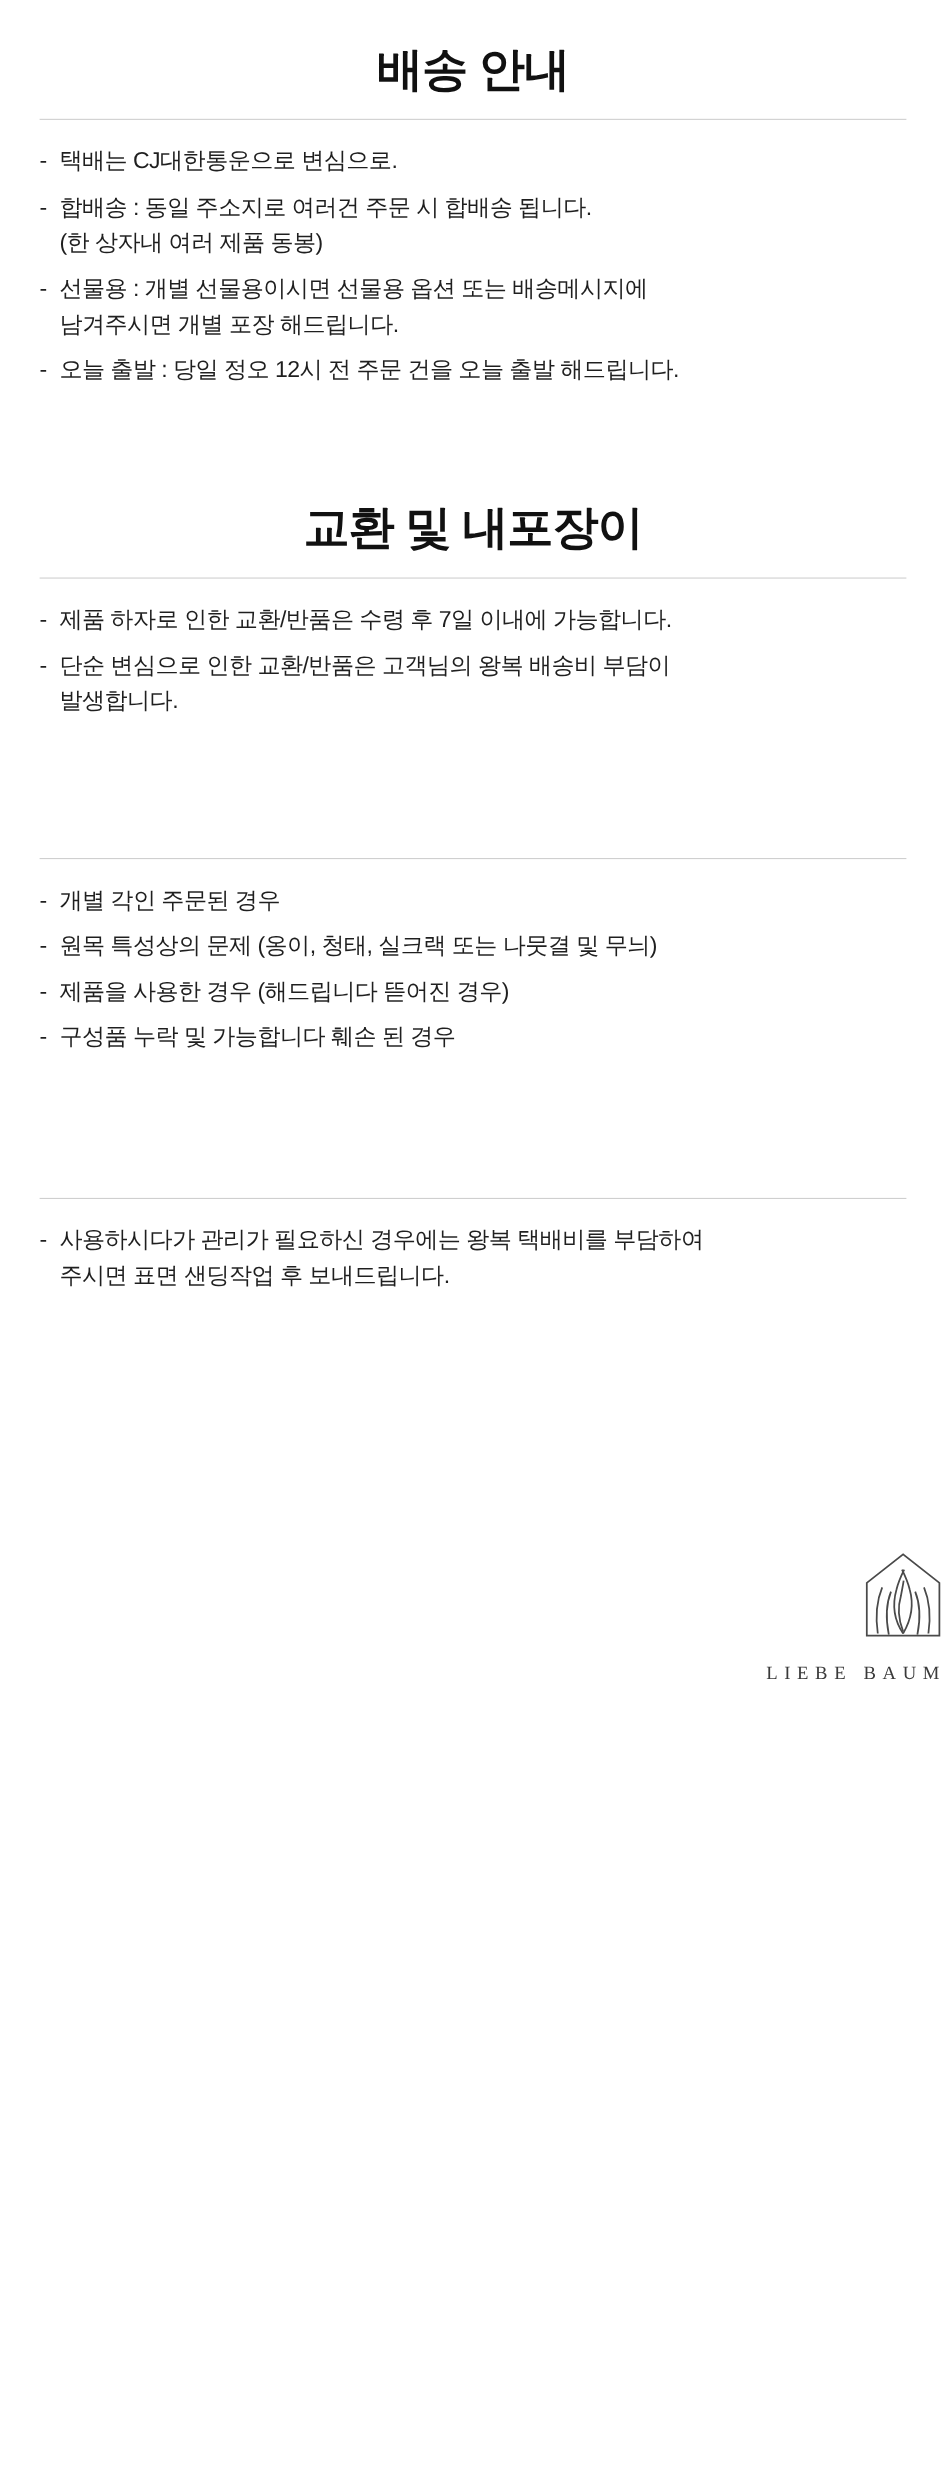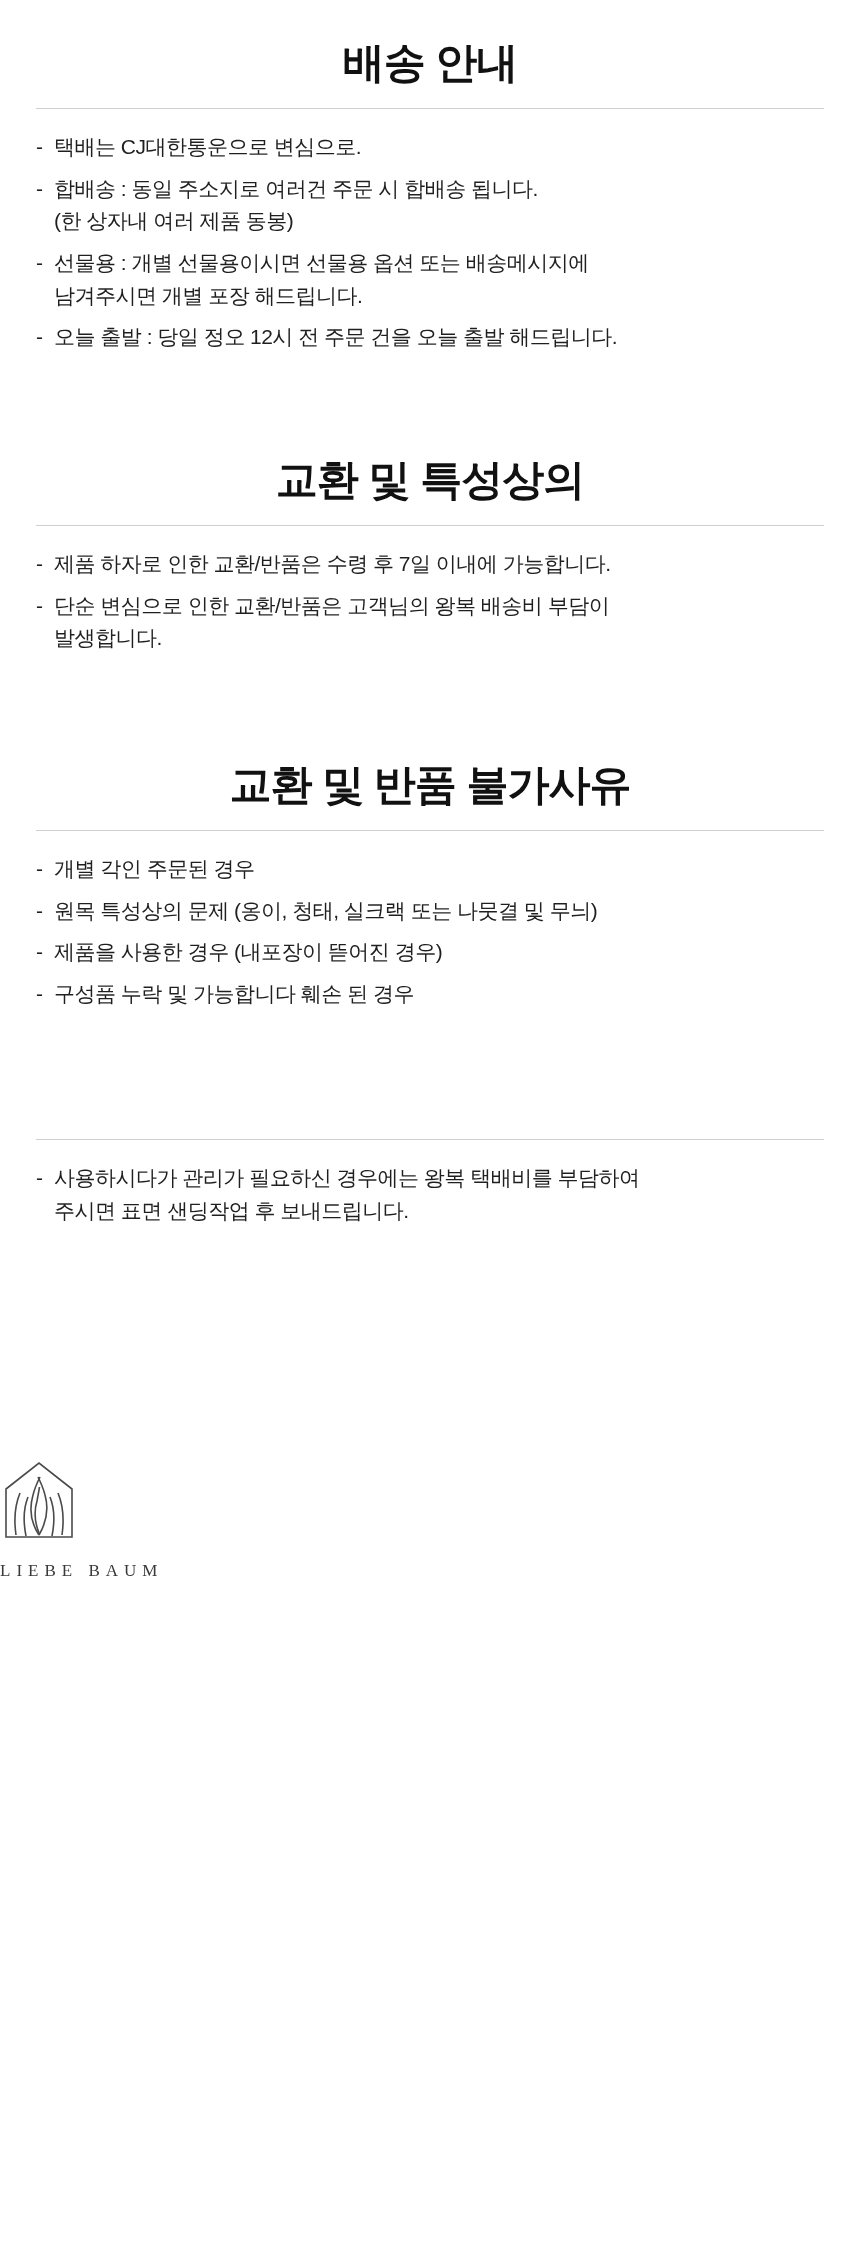--- a/index.html
+++ b/index.html
@@ -84,21 +84,21 @@
   #block-nonreturn .items { margin-top: 22px; }
 
   #block-as { padding-top: 100px; }
   #block-as .items { margin-top: 22px; }
 
   .footer {
     margin-top: 230px;
     padding-bottom: 110px;
     display: flex;
     flex-direction: column;
-    align-items: flex-start;
+    align-items: flex-end;
     justify-content: center;
   }
   .logo-mark {
     width: 78px;
     height: 86px;
     display: block;
   }
   .logo-text {
     margin-top: 18px;
     font-size: 17px;
@@ -131,50 +131,49 @@
 남겨주시면 개별 포장 해드립니다.</span>
       </li>
       <li class="item">
         <span class="dash">-</span>
         <span class="item-text">오늘 출발 : 당일 정오 12시 전 주문 건을 오늘 출발 해드립니다.</span>
       </li>
     </ul>
   </section>
 
   <section class="section" id="block-exchange">
-    <h2 class="section-title">교환 및 특성상의</h2>
+    <h2 class="section-title">교환 및 내포장이</h2>
     <hr class="rule">
     <ul class="items">
       <li class="item">
         <span class="dash">-</span>
         <span class="item-text">제품 하자로 인한 교환/반품은 수령 후 7일 이내에 가능합니다.</span>
       </li>
       <li class="item">
         <span class="dash">-</span>
         <span class="item-text">단순 변심으로 인한 교환/반품은 고객님의 왕복 배송비 부담이
 발생합니다.</span>
       </li>
     </ul>
   </section>
 
   <section class="section" id="block-nonreturn">
-    <h2 class="section-title">교환 및 반품 불가사유</h2>
     <hr class="rule">
     <ul class="items">
       <li class="item">
         <span class="dash">-</span>
         <span class="item-text">개별 각인 주문된 경우</span>
       </li>
       <li class="item">
         <span class="dash">-</span>
         <span class="item-text">원목 특성상의 문제 (옹이, 청태, 실크랙 또는 나뭇결 및 무늬)</span>
       </li>
       <li class="item">
         <span class="dash">-</span>
-        <span class="item-text">제품을 사용한 경우 (내포장이 뜯어진 경우)</span>
+        <span class="item-text">제품을 사용한 경우 (해드립니다 뜯어진 경우)</span>
       </li>
       <li class="item">
         <span class="dash">-</span>
         <span class="item-text">구성품 누락 및 가능합니다 훼손 된 경우</span>
       </li>
     </ul>
   </section>
 
   <section class="section" id="block-as">
     <hr class="rule">

